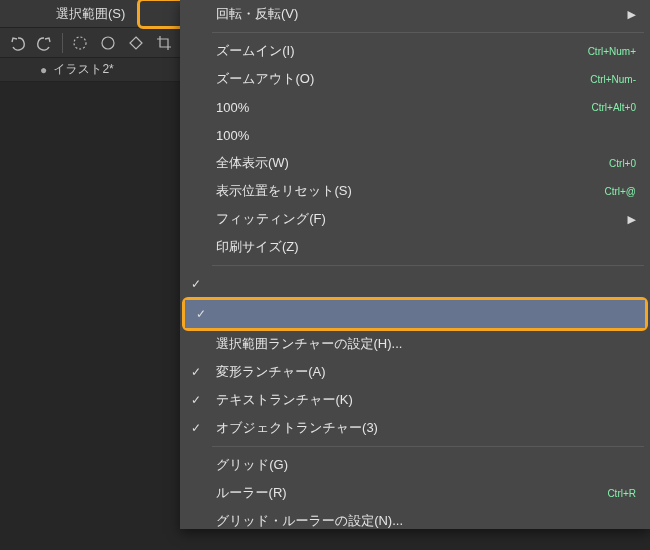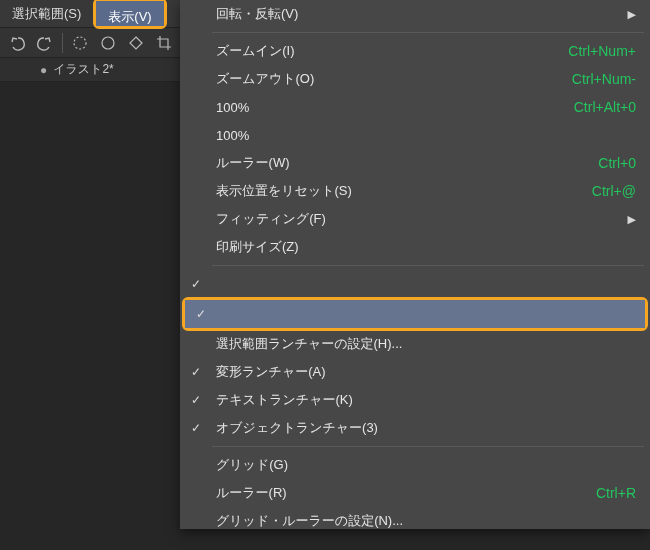--- a/index.html
+++ b/index.html
@@ -18,20 +18,21 @@
     display: flex;
     align-items: stretch;
     border-bottom: 1px solid #222;
   }
   .menubar-item {
     padding: 0 12px;
     display: flex;
     align-items: center;
     color: #ddd;
     cursor: default;
+    margin-left: 44px;
   }
   .menubar-item.open {
     background: #5a6a8a;
     color: #fff;
   }
   .menubar-item.open-wrap {
     border: 3px solid #f5a623;
     border-radius: 6px;
     margin: -2px 0;
     padding: 0;
@@ -97,21 +98,21 @@
     color: #e6e6e6;
     cursor: default;
   }
   .menu-row .check {
     width: 32px;
     text-align: center;
     color: #ddd;
     font-size: 12px;
   }
   .menu-row .lbl { flex: 1; padding-left: 4px; }
-  .menu-row .shortcut { color: #22c55e; font-size: 14px; }
+  .menu-row .shortcut { color: #86efac; font-size: 10px; }
   .menu-row .arrow { color:#d8d8d8; font-size: 11px; margin-left: 8px; }
   .menu-sep {
     height: 1px;
     background: #5a5a5a;
     margin: 4px 6px 4px 32px;
   }
   .menu-row.highlight {
     background: #66748f;
     color: #fff;
   }
@@ -204,21 +205,21 @@
     <span class="check"></span>
     <span class="lbl">100%</span>
     <span class="shortcut">Ctrl+Alt+0</span>
   </div>
   <div class="menu-row">
     <span class="check"></span>
     <span class="lbl">100%</span>
   </div>
   <div class="menu-row">
     <span class="check"></span>
-    <span class="lbl">ルーラー(W)</span>
+    <span class="lbl">全体表示(W)</span>
     <span class="shortcut">Ctrl+0</span>
   </div>
   <div class="menu-row">
     <span class="check"></span>
     <span class="lbl">表示位置をリセット(S)</span>
     <span class="shortcut">Ctrl+@</span>
   </div>
   <div class="menu-row">
     <span class="check"></span>
     <span class="lbl">フィッティング(F)</span>

